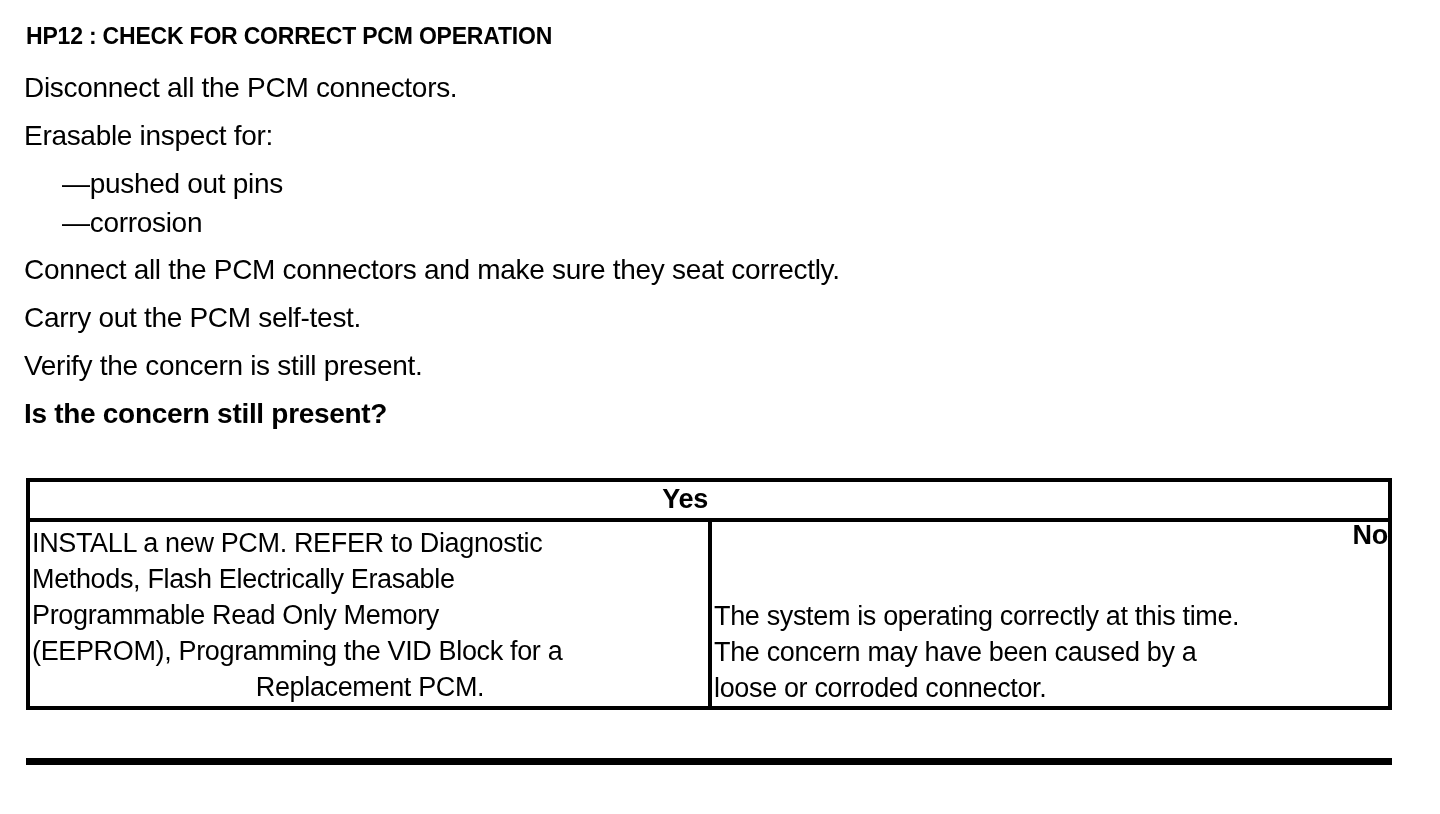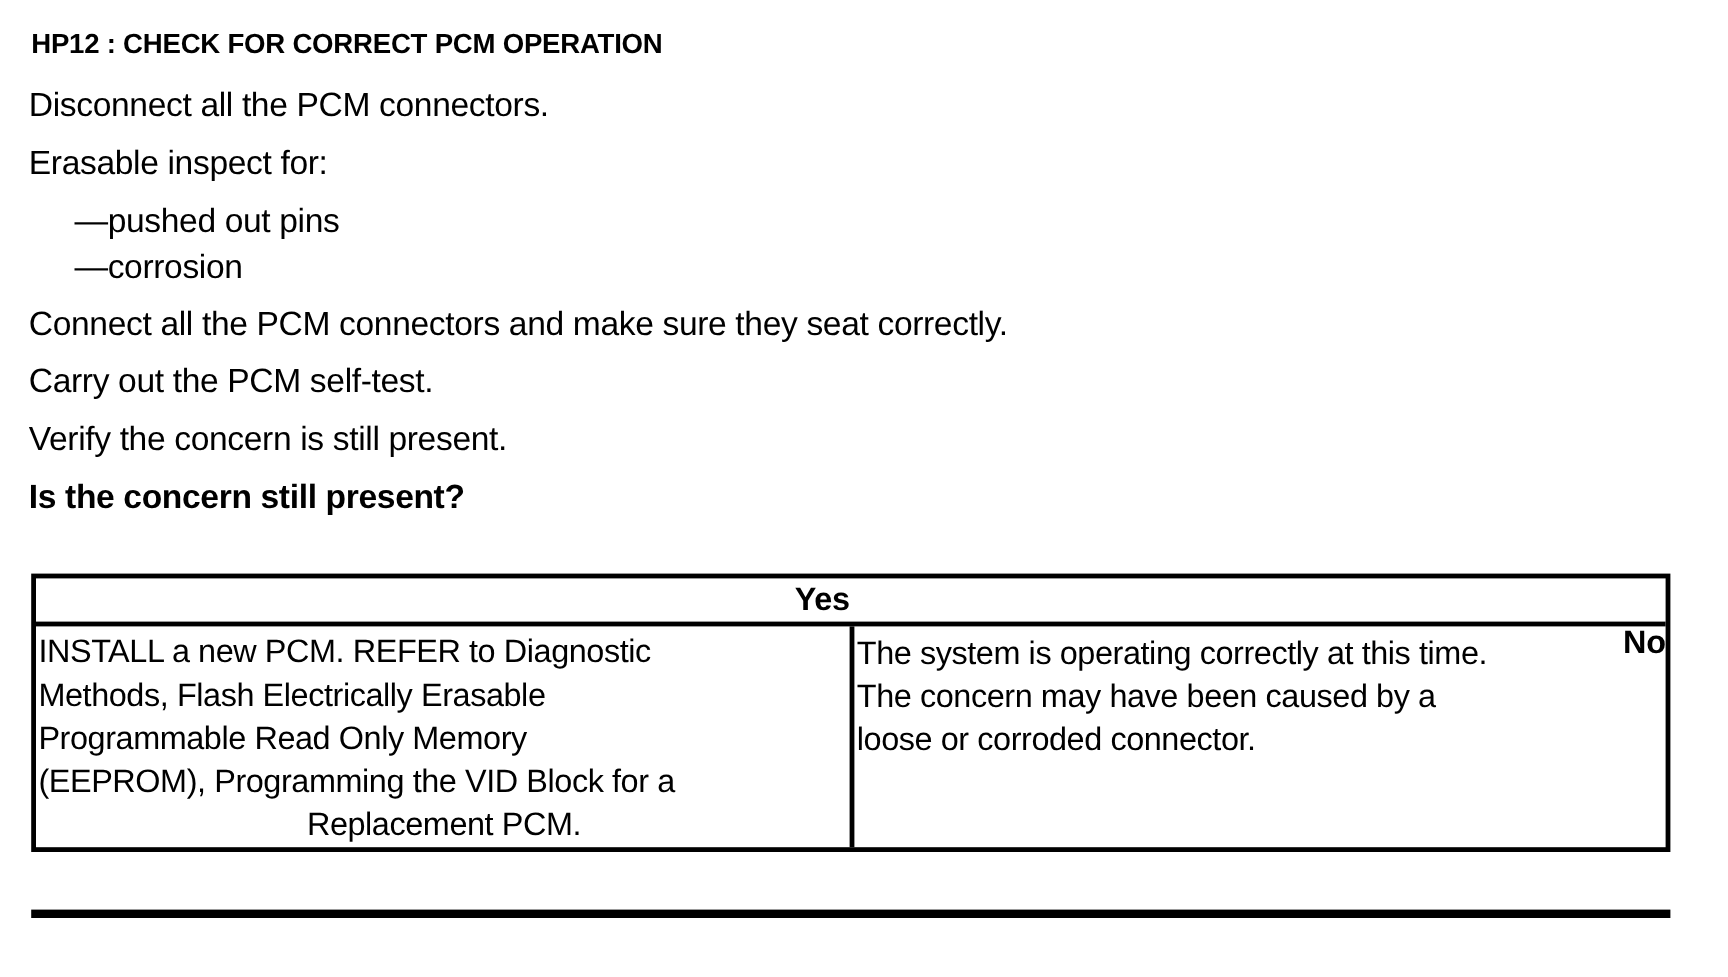--- a/index.html
+++ b/index.html
@@ -130,24 +130,24 @@
     left: 0px;
     width: 678px;
     padding: 2px 0 0 2px;
     display: flex;
     flex-direction: column;
     justify-content: center;
   }
   .cell-no {
     left: 682px;
     width: 676px;
-    padding: 4px 0 0 2px;
+    padding: 16px 0 0 2px;
     display: flex;
     flex-direction: column;
-    justify-content: flex-start;
+    justify-content: flex-end;
   }
   .cell-line {
     line-height: 36px;
     white-space: nowrap;
   }
   .cell-line.center {
     text-align: center;
   }
 
   

